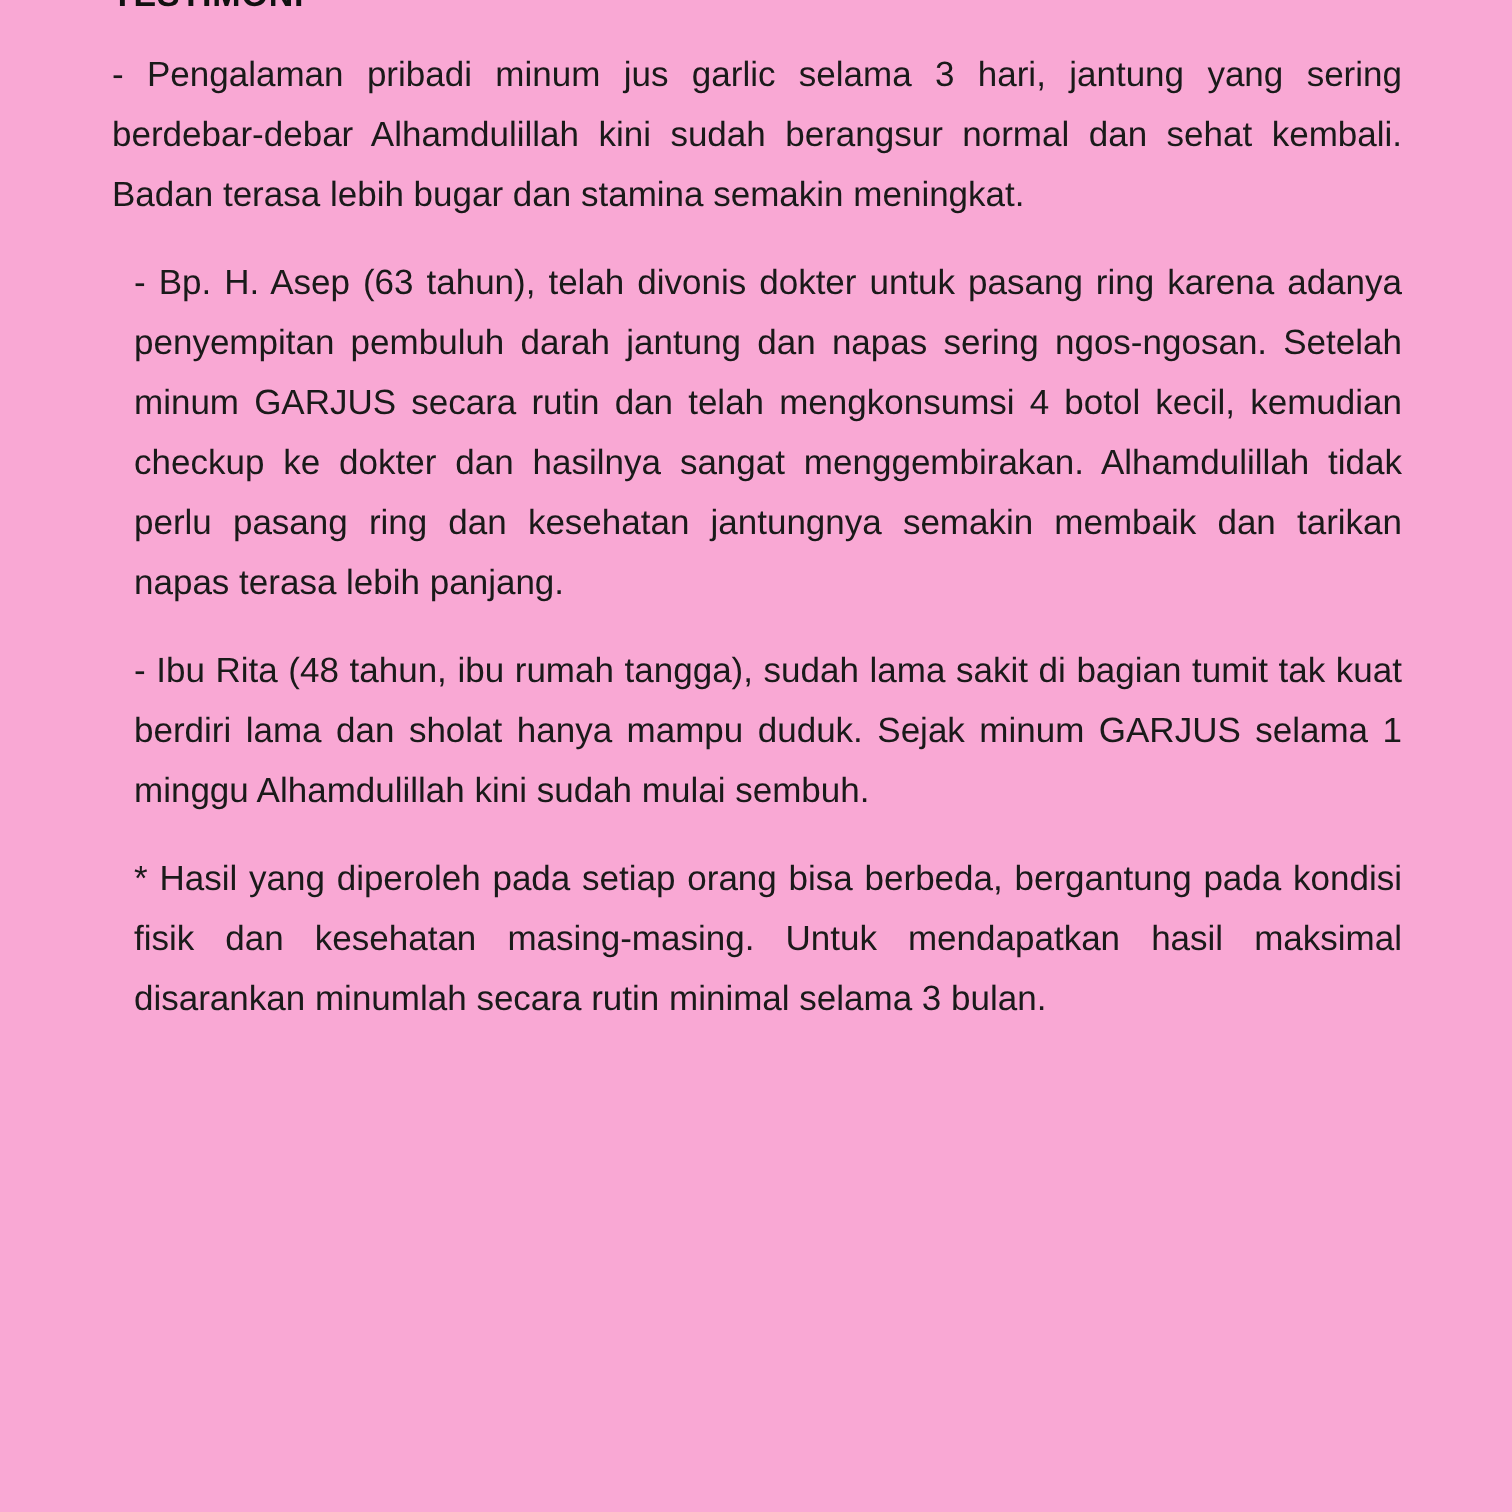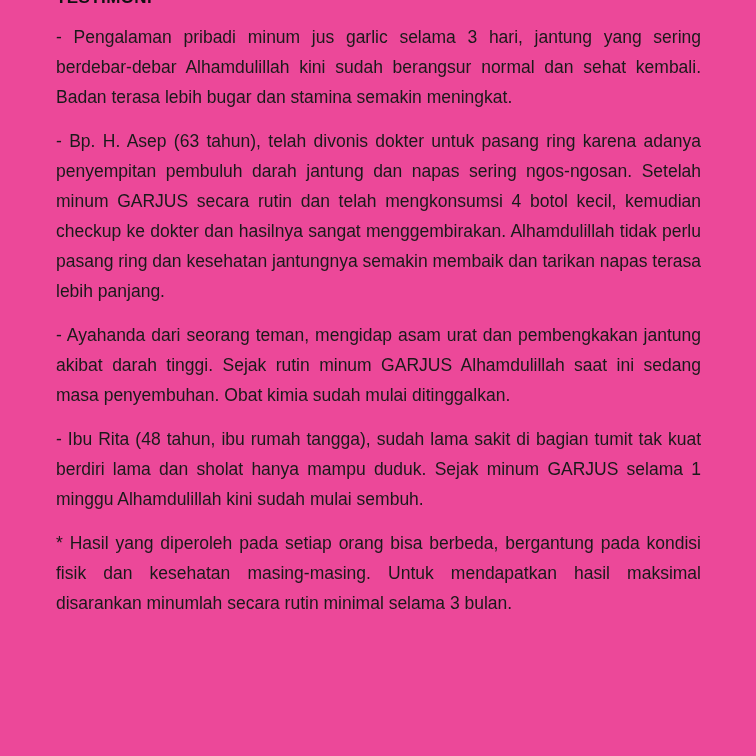--- a/index.html
+++ b/index.html
@@ -14,21 +14,21 @@
     overflow: hidden;
     font-family: "Liberation Sans", "DejaVu Sans", sans-serif;
     color: #1a1a1a;
     -webkit-font-smoothing: antialiased;
   }
   .page {
     position: relative;
     width: 756px;
     height: 756px;
     box-sizing: border-box;
-    background: #ec4899;
+    background: #f9a8d4;
   }
   .content {
     position: absolute;
     left: 56px;
     top: 0;
     width: 645px;
   }
   
   .heading-clip {
     height: 7px;
@@ -52,20 +52,21 @@
     padding: 0;
     font-size: 17.5px;
     line-height: 30px;
     text-align: justify;
     text-justify: inter-word;
     color: #1a1a1a;
     font-weight: 400;
   }
   .para + .para {
     margin-top: 14px;
+    margin-left: 11px;
   }
   .para.first {
     margin-top: 15px;
   }
 </style>
 </head>
 <body>
 
 <div class="page">
   <div class="content">
@@ -73,20 +74,19 @@
     <div class="heading-clip">
       <h1 class="heading">TESTIMONI</h1>
     </div>
 
     <p class="para first">- Pengalaman pribadi minum jus garlic selama 3 hari, jantung yang sering berdebar-debar Alhamdulillah kini sudah berangsur normal dan sehat kembali. Badan terasa lebih bugar dan stamina semakin meningkat.</p>
 
     <p class="para">- Bp. H. Asep (63 tahun), telah divonis dokter untuk pasang ring karena adanya penyempitan pembuluh darah jantung dan napas sering ngos-ngosan. Setelah minum GARJUS secara rutin dan telah mengkonsumsi 4 botol kecil, kemudian checkup ke dokter dan hasilnya sangat menggembirakan. Alhamdulillah tidak perlu pasang ring dan kesehatan jantungnya semakin membaik dan tarikan napas terasa lebih panjang.</p>
 
 
 
-    <p class="para">- Ayahanda dari seorang teman, mengidap asam urat dan pembengkakan jantung akibat darah tinggi. Sejak rutin minum GARJUS Alhamdulillah saat ini sedang masa penyembuhan. Obat kimia sudah mulai ditinggalkan.</p>
 
     <p class="para">- Ibu Rita (48 tahun, ibu rumah tangga), sudah lama sakit di bagian tumit tak kuat berdiri lama dan sholat hanya mampu duduk. Sejak minum GARJUS selama 1 minggu Alhamdulillah kini sudah mulai sembuh.</p>
 
     <p class="para">* Hasil yang diperoleh pada setiap orang bisa berbeda, bergantung pada kondisi fisik dan kesehatan masing-masing. Untuk mendapatkan hasil maksimal disarankan minumlah secara rutin minimal selama 3 bulan.</p>
 
   </div>
 </div>
 
 </body></html>

